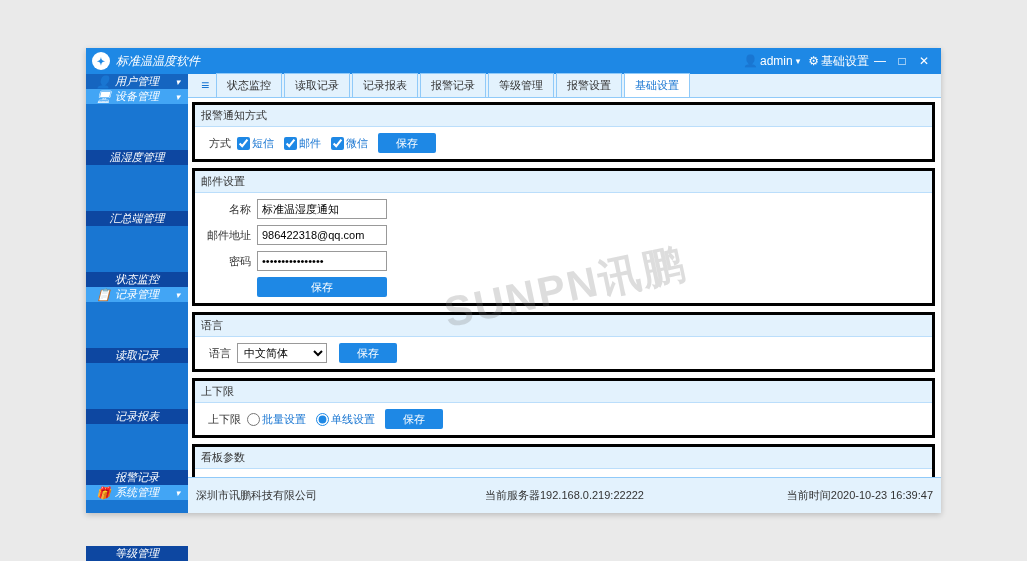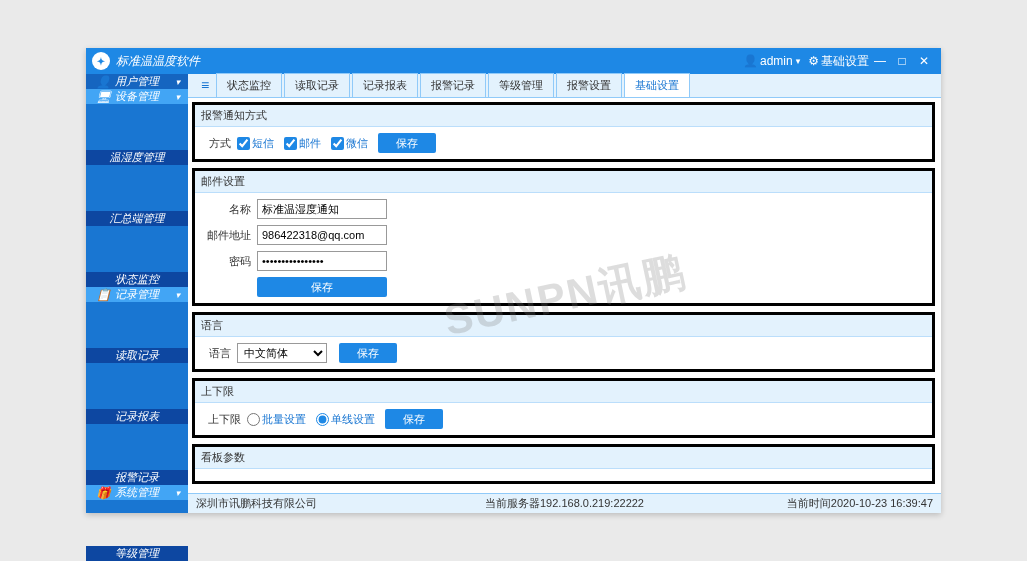--- a/index.html
+++ b/index.html
@@ -37,21 +37,21 @@
 .lbl { width: 48px; text-align: right; margin-right: 6px; font-size: 11px; }
 .inp { height: 20px; border: 1px solid #999; padding: 0 4px; font-size: 11px; background:#fff; }
 .inp.w1 { width: 130px; }
 .inp.w2 { width: 90px; }
 .btn { height: 20px; background: #1e88e5; color: #fff; border: none; padding: 0 18px; font-size: 11px; cursor: pointer; border-radius: 2px; }
 .btn.wide { width: 130px; }
 .chk { margin-right: 2px; accent-color:#1e88e5; }
 .chk-lbl { color: #1976d2; margin-right: 10px; font-size: 11px; }
 .radio { margin-right: 2px; accent-color:#1e88e5; }
 select.inp { padding: 0 2px; }
-.statusbar { height: 20px; background: #e3f2fd; border-top: 1px solid #90caf9; display: flex; align-items: center; font-size: 11px; padding: 0 8px; color: #333; }
+.statusbar { height: 36px; background: #e3f2fd; border-top: 1px solid #90caf9; display: flex; align-items: center; font-size: 11px; padding: 0 8px; color: #333; }
 .statusbar .sseg { flex:1; }
 .statusbar .sseg.mid { text-align:center; }
 .statusbar .sseg.right { text-align:right; }
 .watermark { position: absolute; left: 50%; top: 50%; transform: translate(-50%,-50%) rotate(-12deg); font-size: 42px; color: rgba(120,120,120,0.25); font-weight: bold; pointer-events: none; letter-spacing: 2px; white-space: nowrap; }
 </style>
 </head>
 <body>
 
 <div class="canvas">
 <div class="app">

